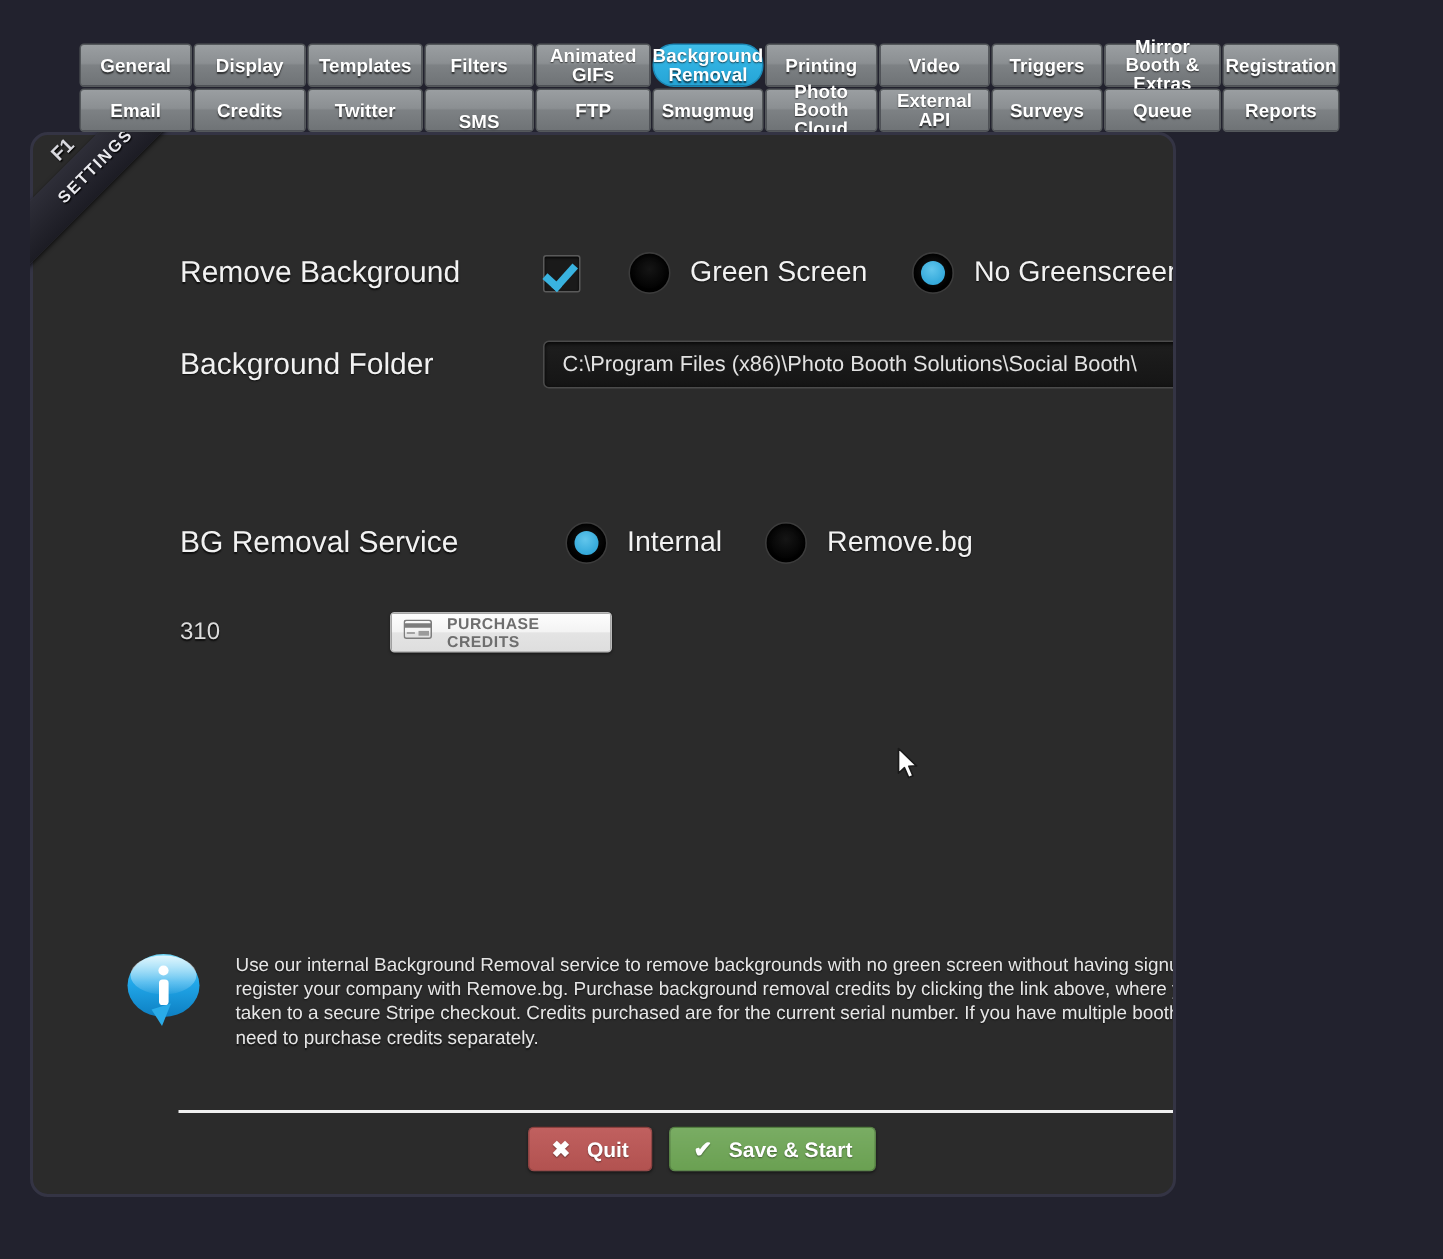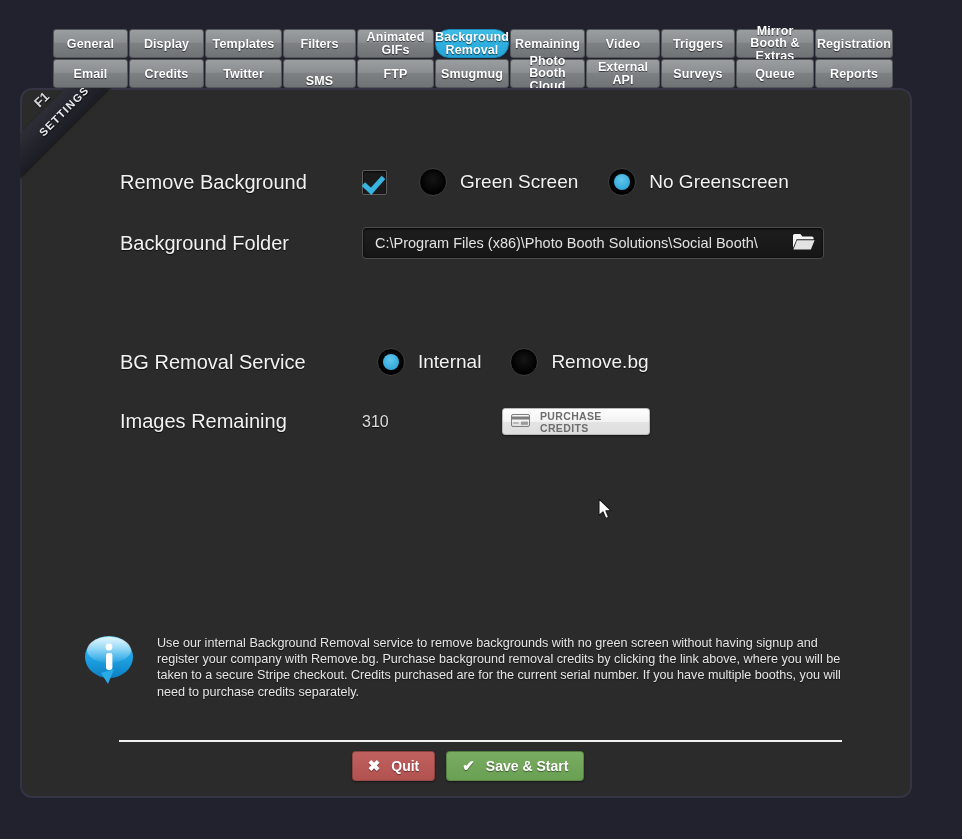--- a/index.html
+++ b/index.html
@@ -57,21 +57,21 @@
     border-color: #1b88b5;
     color: #ffffff;
     border-radius: 14px;
   }
 
   
   #panel {
     position: absolute;
     left: 20px;
     top: 88px;
-    width: 892px;
+    width: 764px;
     height: 710px;
     background: #2b2b2b;
     border: 2px solid #343444;
     border-radius: 12px;
     box-sizing: border-box;
     overflow: hidden;
   }
 
   
   #ribbon-wrap {
@@ -318,21 +318,21 @@
         <div class="tab" style="width: 73px;">
           <span>Filters</span>
         </div>
         <div class="tab two-line" style="width: 77px;">
           <span>Animated GIFs</span>
         </div>
         <div class="tab active two-line" style="width: 74px;">
           <span>Background Removal</span>
         </div>
         <div class="tab" style="width: 75px;">
-          <span>Remaining</span>
+          <span>Printing</span>
         </div>
         <div class="tab" style="width: 74px;">
           <span>Video</span>
         </div>
         <div class="tab" style="width: 74px;">
           <span>Triggers</span>
         </div>
         <div class="tab two-line" style="width: 78px;">
           <span>Mirror Booth &amp; Extras</span>
         </div>
@@ -404,21 +404,20 @@
 
     <div class="row" style="left:98px; top:258px;">
       <div class="row-label" style="width:242px;">BG Removal Service</div>
       <div class="radio on" style="margin-left:15px;"></div>
       <div class="field-label" style="margin-left:13px;">Internal</div>
       <div class="radio" style="margin-left:29px;"></div>
       <div class="field-label" style="margin-left:13px;">Remove.bg</div>
     </div>
 
     <div class="row" style="left:98px; top:318px;">
-      <div class="row-label" style="width:242px;">Images Remaining</div>
       <div class="count-val" style="width:140px;">310</div>
       <div id="purchase-btn">
         <span>
           <svg width="19" height="13" viewBox="0 0 19 13">
             <rect x="0.5" y="0.5" width="18" height="12" rx="1.5" fill="none" stroke="#7d7d7d"></rect>
             <rect x="0.5" y="2.5" width="18" height="3" fill="#7d7d7d"></rect>
             <rect x="10" y="7.6" width="7" height="3.2" fill="#9b9b9b"></rect>
             <rect x="2.2" y="8.4" width="5.4" height="1.2" fill="#9b9b9b"></rect>
           </svg>
         </span>

